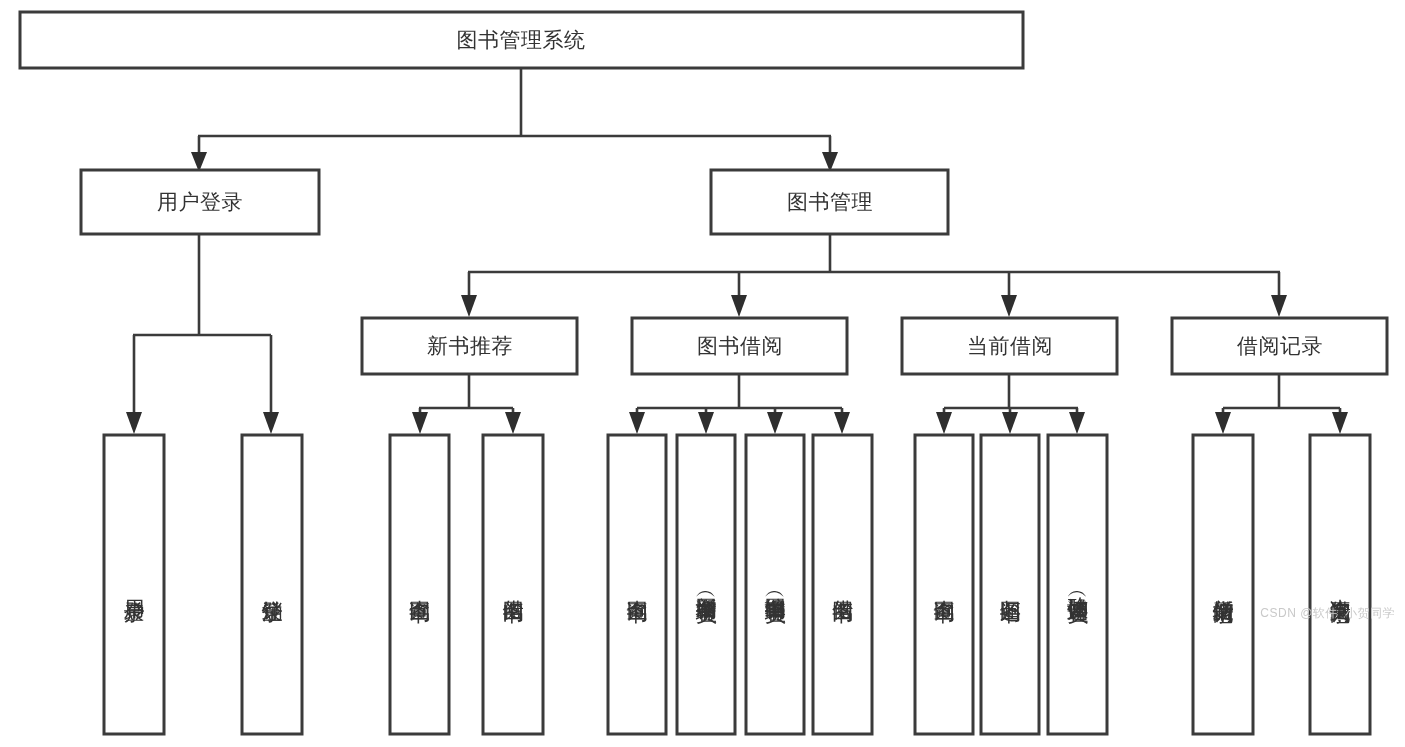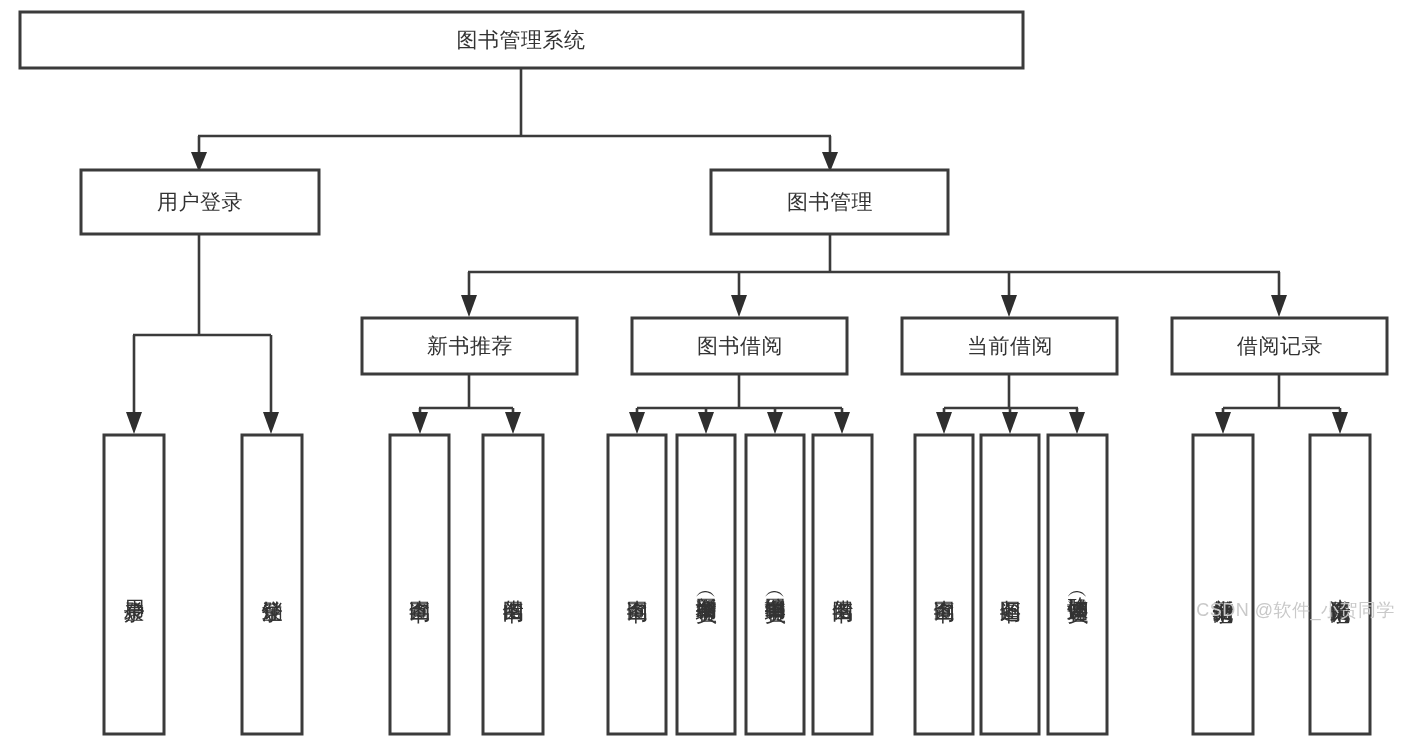--- a/index.html
+++ b/index.html
@@ -69,21 +69,21 @@
     color: #333333;
     letter-spacing: 1px;
     white-space: nowrap;
     text-align: center;
   }
   .watermark {
     position: absolute;
     right: 10px;
     bottom: 4px;
     font-family: "Liberation Sans", "DejaVu Sans", sans-serif;
-    font-size: 18px;
+    font-size: 12px;
     color: #c9c9c9;
     letter-spacing: 0.5px;
     white-space: nowrap;
     pointer-events: none;
   }
 </style>
 </head>
 <body>
 
 <div id="diagram-root">

